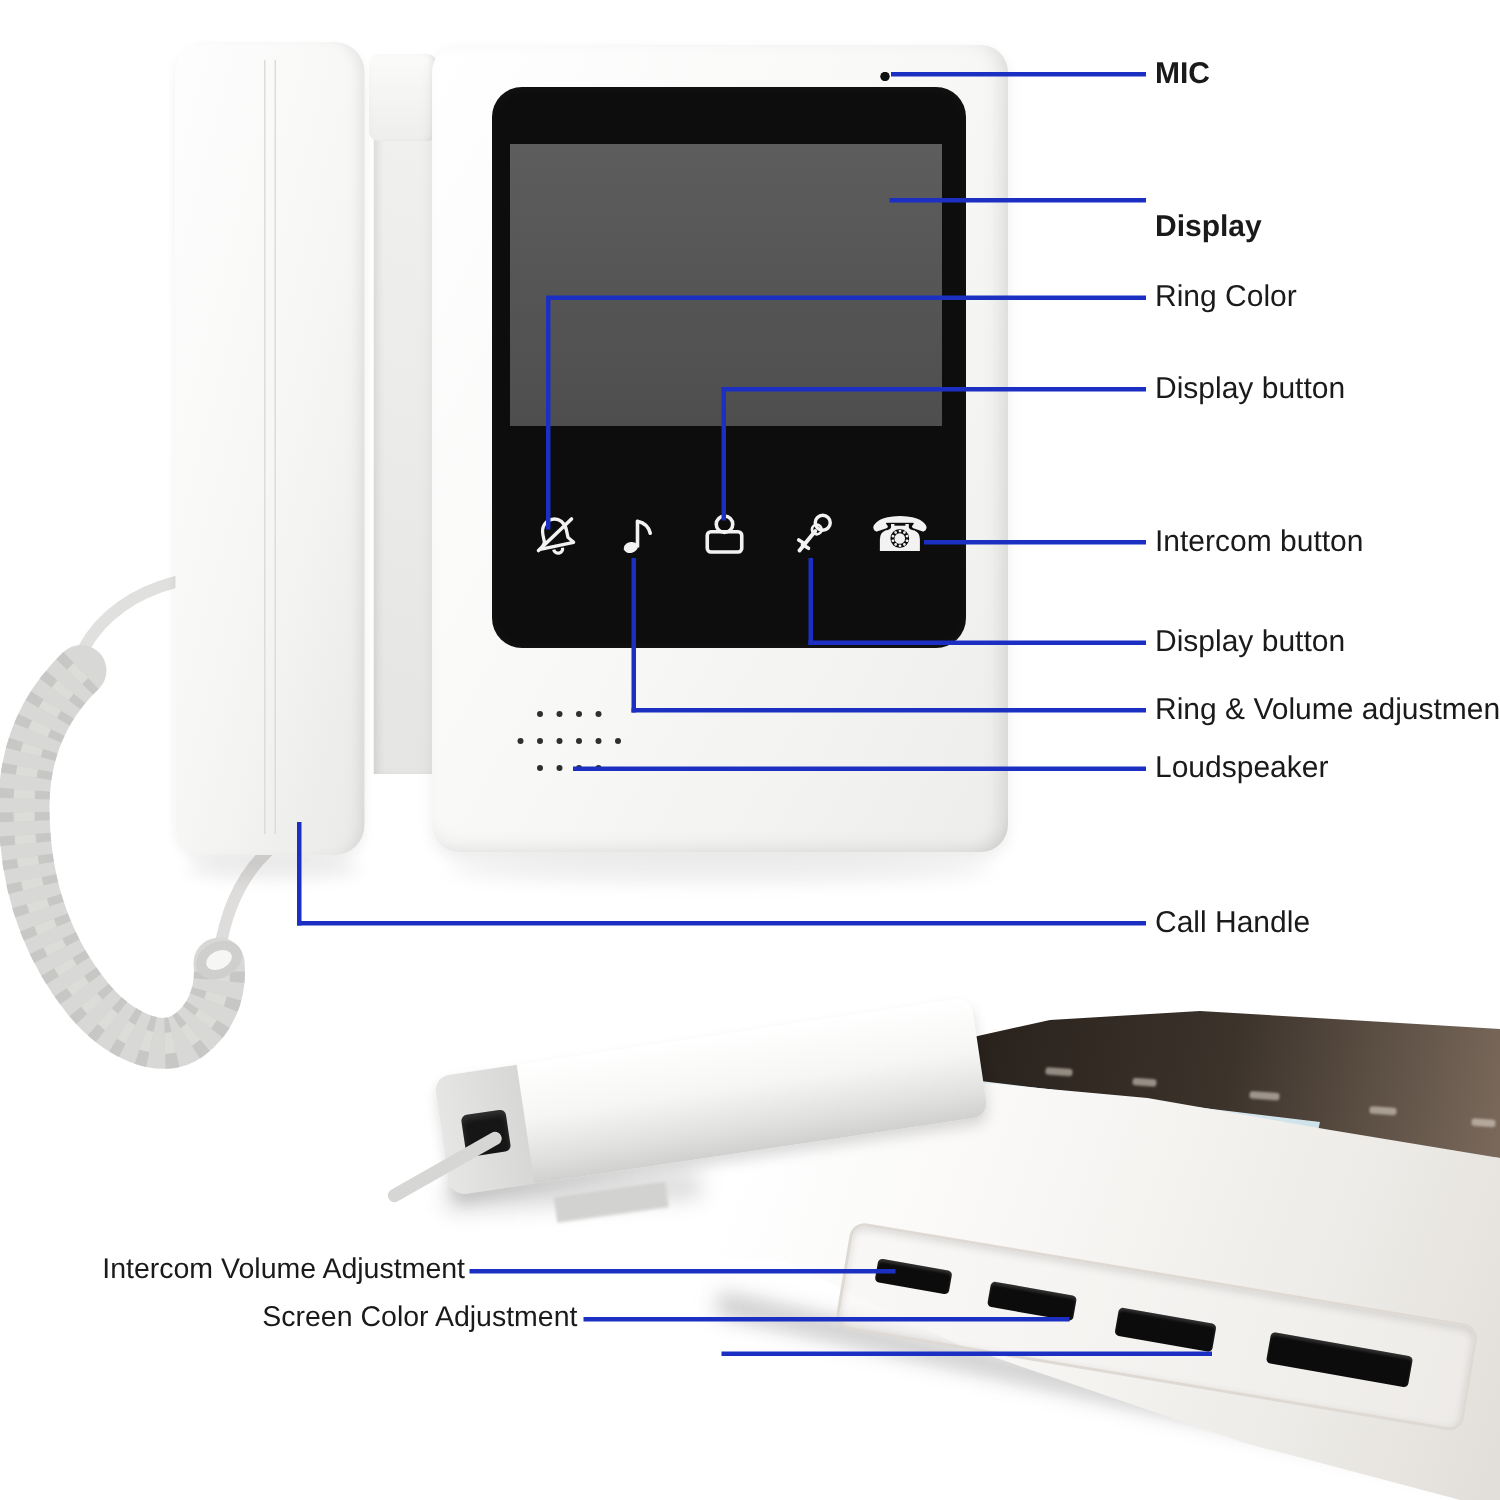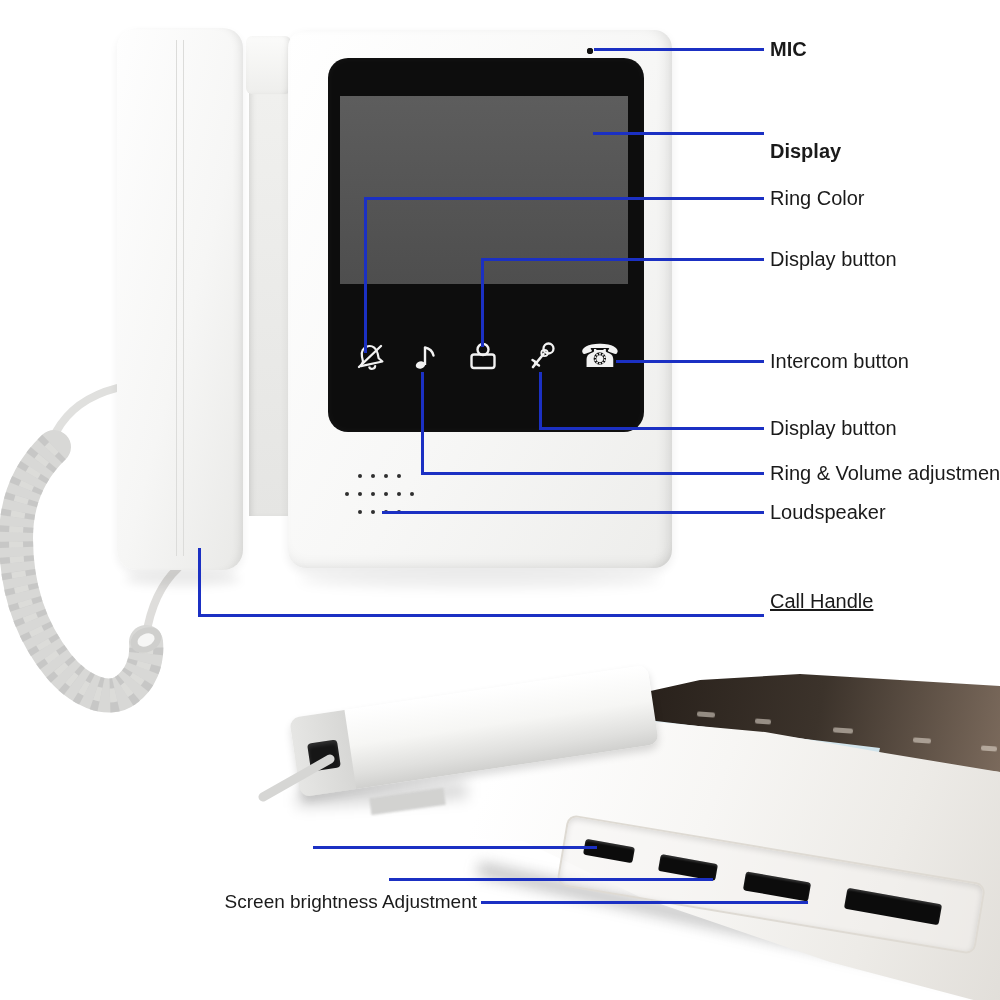--- a/index.html
+++ b/index.html
@@ -201,21 +201,22 @@
   <div class="hline" style="left:198px;top:614px;width:566px;"></div>
 
   <div class="callout-label" style="left:770px;top:37px;font-weight:bold;">MIC</div>
   <div class="callout-label" style="left:770px;top:139px;font-weight:bold;">Display</div>
   <div class="callout-label" style="left:770px;top:186px;">Ring Color</div>
   <div class="callout-label" style="left:770px;top:247px;">Display button</div>
   <div class="callout-label" style="left:770px;top:349px;">Intercom button</div>
   <div class="callout-label" style="left:770px;top:416px;">Display button</div>
   <div class="callout-label" style="left:770px;top:461px;">Ring &amp; Volume adjustment</div>
   <div class="callout-label" style="left:770px;top:500px;">Loudspeaker</div>
-  <div class="callout-label" style="left:770px;top:589px;text-decoration:underline;">Call Handle</div>
+  <div class="callout-label" style="left:770px;top:603px;">Call Handle</div>
 
   <div class="hline" style="left:313px;top:846px;width:284px;"></div>
   <div class="hline" style="left:389px;top:878px;width:324px;"></div>
   <div class="hline" style="left:481px;top:901px;width:327px;"></div>
 
-  <div class="callout-label right" style="left:180px;top:890px;width:297px;font-size:19px;">Screen brightness Adjustment</div>
+  <div class="callout-label right" style="left:60px;top:835px;width:250px;font-size:19px;">Intercom Volume Adjustment</div>
+  <div class="callout-label right" style="left:150px;top:867px;width:235px;font-size:19px;">Screen Color Adjustment</div>
 
 </div>
 
 </body></html>

